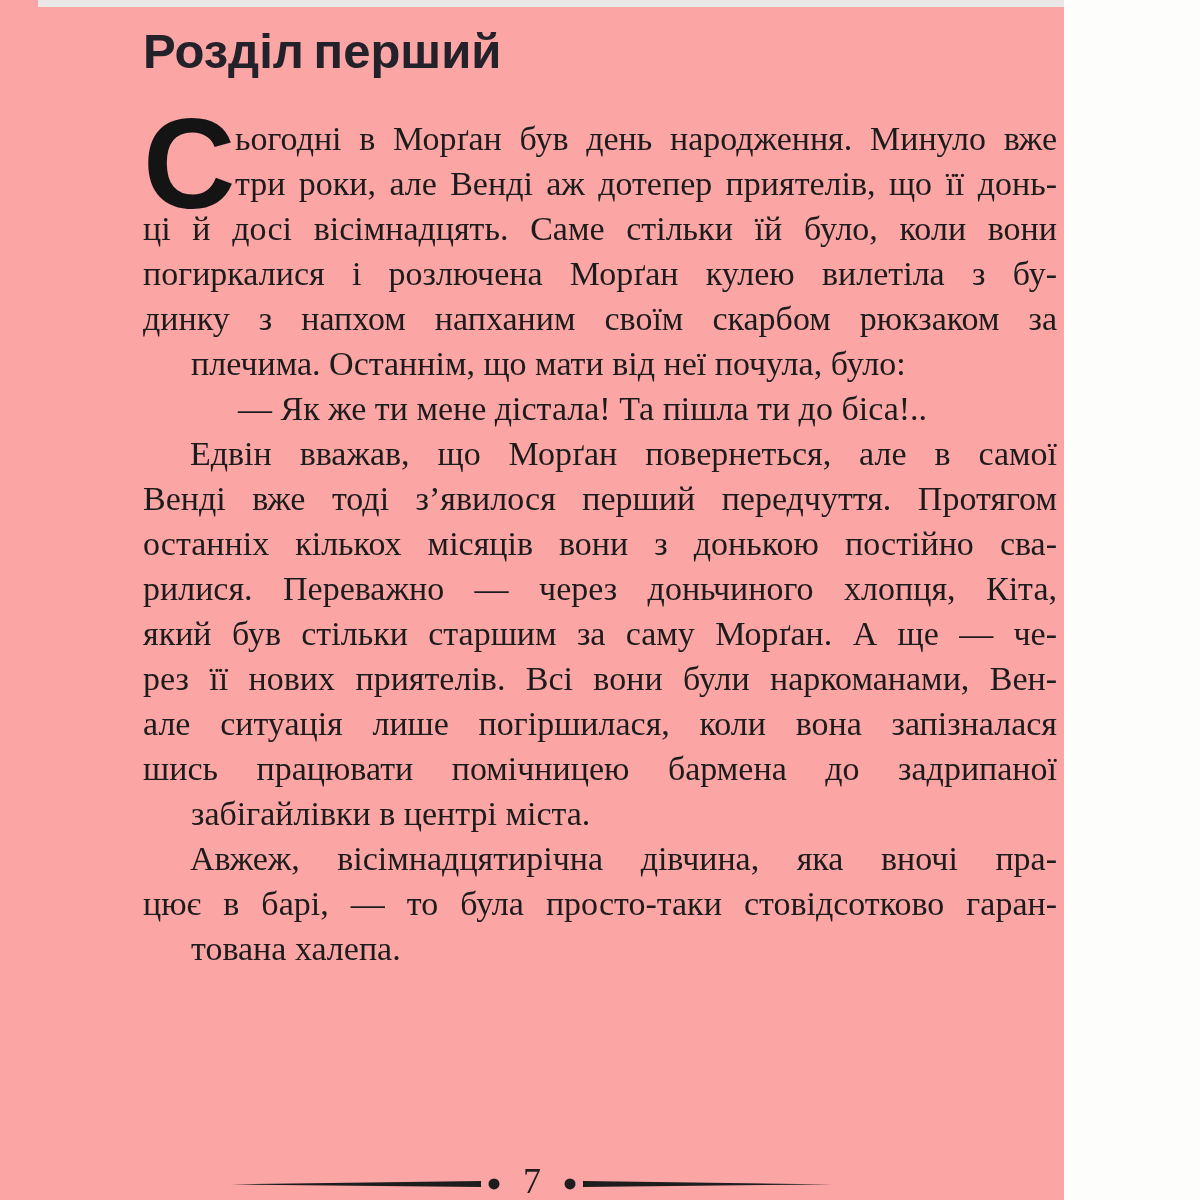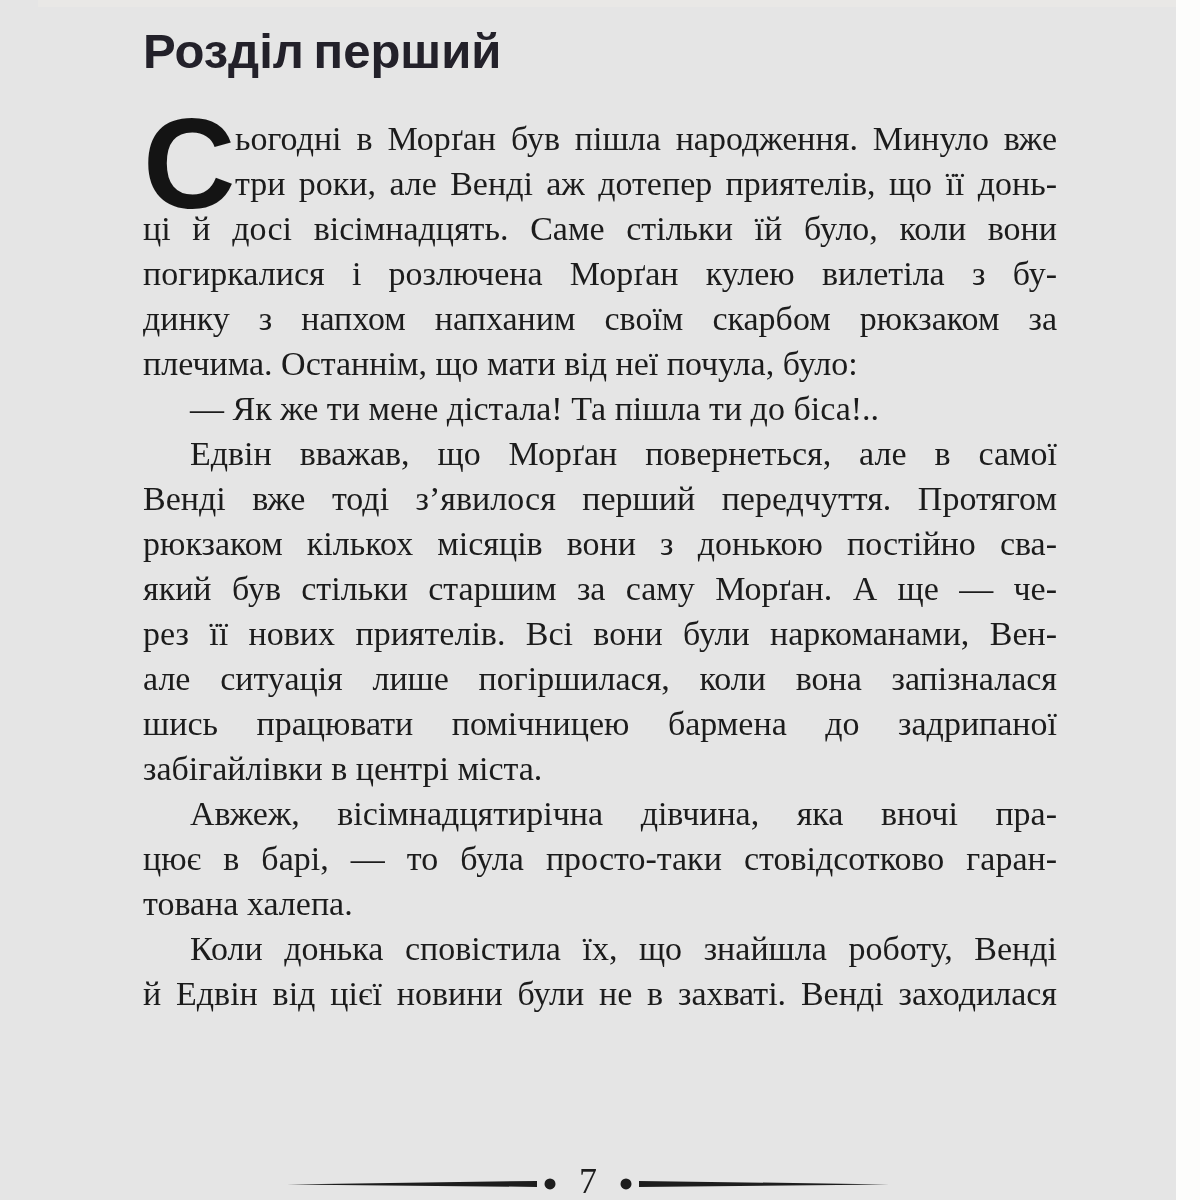--- a/index.html
+++ b/index.html
@@ -4,22 +4,22 @@
 <style>
   html, body { margin: 0; padding: 0; }
   body {
     width: 1200px; height: 1200px;
     background: #fdfdfc;
     font-family: "Liberation Serif", serif;
     overflow: hidden;
   }
   .page {
     position: relative;
-    width: 1176px; height: 1200px;
-    background: #e5e5e5;
+    width: 1064px; height: 1200px;
+    background: #fca5a5;
     overflow: hidden;
   }
   .scan-strip-top {
     position: absolute; top: 0; left: 38px; right: 0; height: 7px;
     background: var(--strip, #e9e8e6);
   }
   .content {
     position: absolute;
     left: 143px; top: 0;
     width: 914px;
@@ -40,21 +40,21 @@
     font-size: 34px;
     line-height: 45px;
   }
   .para { overflow: visible; }
   .line {
     text-align: justify;
     text-align-last: justify;
     height: 45px;
     white-space: nowrap;
   }
-  .line.last { text-align-last: left; }
+  .line.last { text-align-last: left; margin-left: 48px; }
   .line.indent { text-indent: 47px; }
   .dropcap {
     float: left;
     width: 92px;
     height: 89px;
     font-family: "Liberation Sans", sans-serif;
     font-weight: 700;
     font-size: 128px;
     line-height: 98px;
     color: #141414;
@@ -86,48 +86,45 @@
 
 <div class="page">
   <div class="scan-strip-top"></div>
 
   <div class="content">
     <h1 class="chapter-title">Розділ перший</h1>
 
     <div class="text-block">
         <div class="para">
           <span class="dropcap">С</span>
-          <div class="line">ьогодні в Морґан був пішла народження. Минуло вже</div>
+          <div class="line">ьогодні в Морґан був день народження. Минуло вже</div>
           <div class="line">три роки, але Венді аж дотепер приятелів, що її донь-</div>
           <div class="line">ці й досі вісімнадцять. Саме стільки їй було, коли вони</div>
           <div class="line">погиркалися і розлючена Морґан кулею вилетіла з бу-</div>
           <div class="line">динку з напхом напханим своїм скарбом рюкзаком за</div>
           <div class="line last">плечима. Останнім, що мати від неї почула, було:</div>
         </div>
         <div class="para">
           <div class="line last indent">— Як же ти мене дістала! Та пішла ти до біса!..</div>
         </div>
         <div class="para">
           <div class="line indent">Едвін вважав, що Морґан повернеться, але в самої</div>
           <div class="line">Венді вже тоді з’явилося перший передчуття. Протягом</div>
-          <div class="line">рюкзаком кількох місяців вони з донькою постійно сва-</div>
+          <div class="line">останніх кількох місяців вони з донькою постійно сва-</div>
+          <div class="line">рилися. Переважно — через доньчиного хлопця, Кіта,</div>
           <div class="line">який був стільки старшим за саму Морґан. А ще — че-</div>
           <div class="line">рез її нових приятелів. Всі вони були наркоманами, Вен-</div>
           <div class="line">але ситуація лише погіршилася, коли вона запізналася</div>
           <div class="line">шись працювати помічницею бармена до задрипаної</div>
           <div class="line last">забігайлівки в центрі міста.</div>
         </div>
         <div class="para">
           <div class="line indent">Авжеж, вісімнадцятирічна дівчина, яка вночі пра-</div>
           <div class="line">цює в барі, — то була просто-таки стовідсотково гаран-</div>
           <div class="line last">тована халепа.</div>
-        </div>
-        <div class="para">
-          <div class="line indent">Коли донька сповістила їх, що знайшла роботу, Венді</div>
-          <div class="line">й Едвін від цієї новини були не в захваті. Венді заходилася</div>
         </div>
       </div>
   </div>
 
   <div class="footer">
     <svg class="rule-left" width="274" height="14" viewBox="0 0 274 14">
       <polygon class="rule-shape" points="0,7.4 250,3.9 250,9.9"></polygon>
       <circle class="rule-shape" cx="263" cy="6.9" r="5.5"></circle>
     </svg>
     <span class="page-number">7</span>

